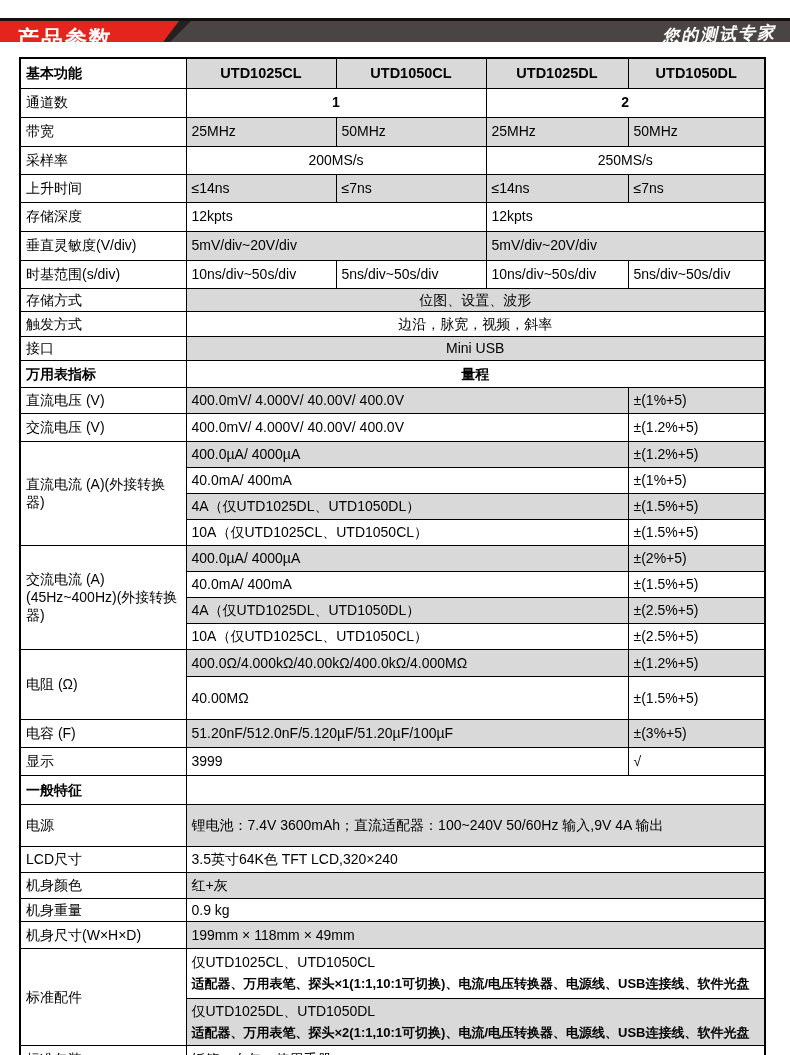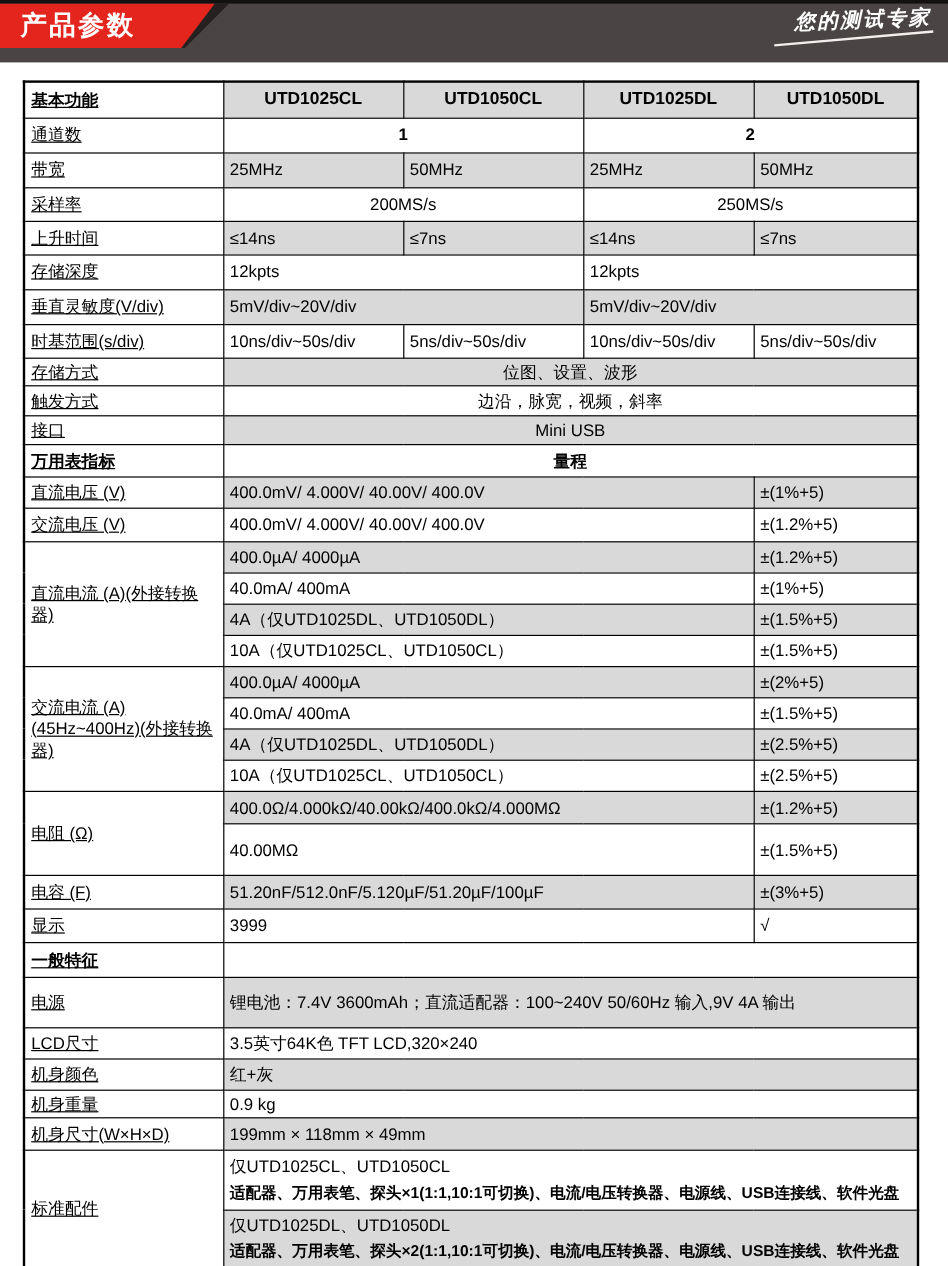--- a/index.html
+++ b/index.html
@@ -8,21 +8,21 @@
     --gray:#d9d9d9;
     --border:#000000;
   }
   html,body{margin:0;padding:0;}
   body{
     width:790px;height:1055px;background:#ffffff;
     font-family:"Liberation Sans","DejaVu Sans",sans-serif;
     color:#000;
   }
   
-  .banner{position:relative;width:790px;height:52px;background:var(--banner-bg);overflow:hidden;}
+  .banner{position:relative;width:790px;height:24px;background:var(--banner-bg);overflow:hidden;margin-top:18px;}
   .banner-topline{position:absolute;top:0;left:0;width:100%;height:3px;background:#141010;}
   .banner-fold{position:absolute;top:0;left:0;width:200px;height:40px;background:#262120;
     clip-path:polygon(0 3px,191px 3px,154px 40px,0 40px);}
   .banner-ribbon{position:absolute;top:0;left:0;width:200px;height:40px;background:var(--red);
     clip-path:polygon(0 3px,179px 3px,151px 40px,0 40px);}
   .banner-title{display:block;padding:5px 0 0 17px;font-size:22px;font-weight:bold;color:#fff;letter-spacing:2px;line-height:32px;}
   .banner-slogan{position:absolute;top:5px;right:14px;color:#fff;
     font-family:"DejaVu Serif","Liberation Serif",serif;font-style:italic;font-weight:bold;
     font-size:17px;letter-spacing:2px;transform:rotate(-2deg);}
   .slogan-underline{position:absolute;top:31px;right:12px;width:133px;height:2px;background:#f2efec;transform:rotate(-5deg);}
@@ -33,21 +33,21 @@
     border:2px solid var(--border);
     font-size:14px;
   }
   table.spec td{
     border:1px solid var(--border);
     padding:2px 5px;
     vertical-align:middle;
     overflow:hidden;
     line-height:1.3;
   }
-  td.lbl{padding-left:6px;overflow-wrap:anywhere;text-decoration:underline;}
+  td.lbl{padding-left:6px;overflow-wrap:anywhere;}
   .g{background:var(--gray);}
   .c{text-align:center;}
   .b{font-weight:bold;}
   .hdr{font-size:14.5px;}
   .acc-items{font-size:13px;white-space:nowrap;font-weight:bold;}
   .acc-line{line-height:1.55;}
 </style>
 </head>
 <body>
 

